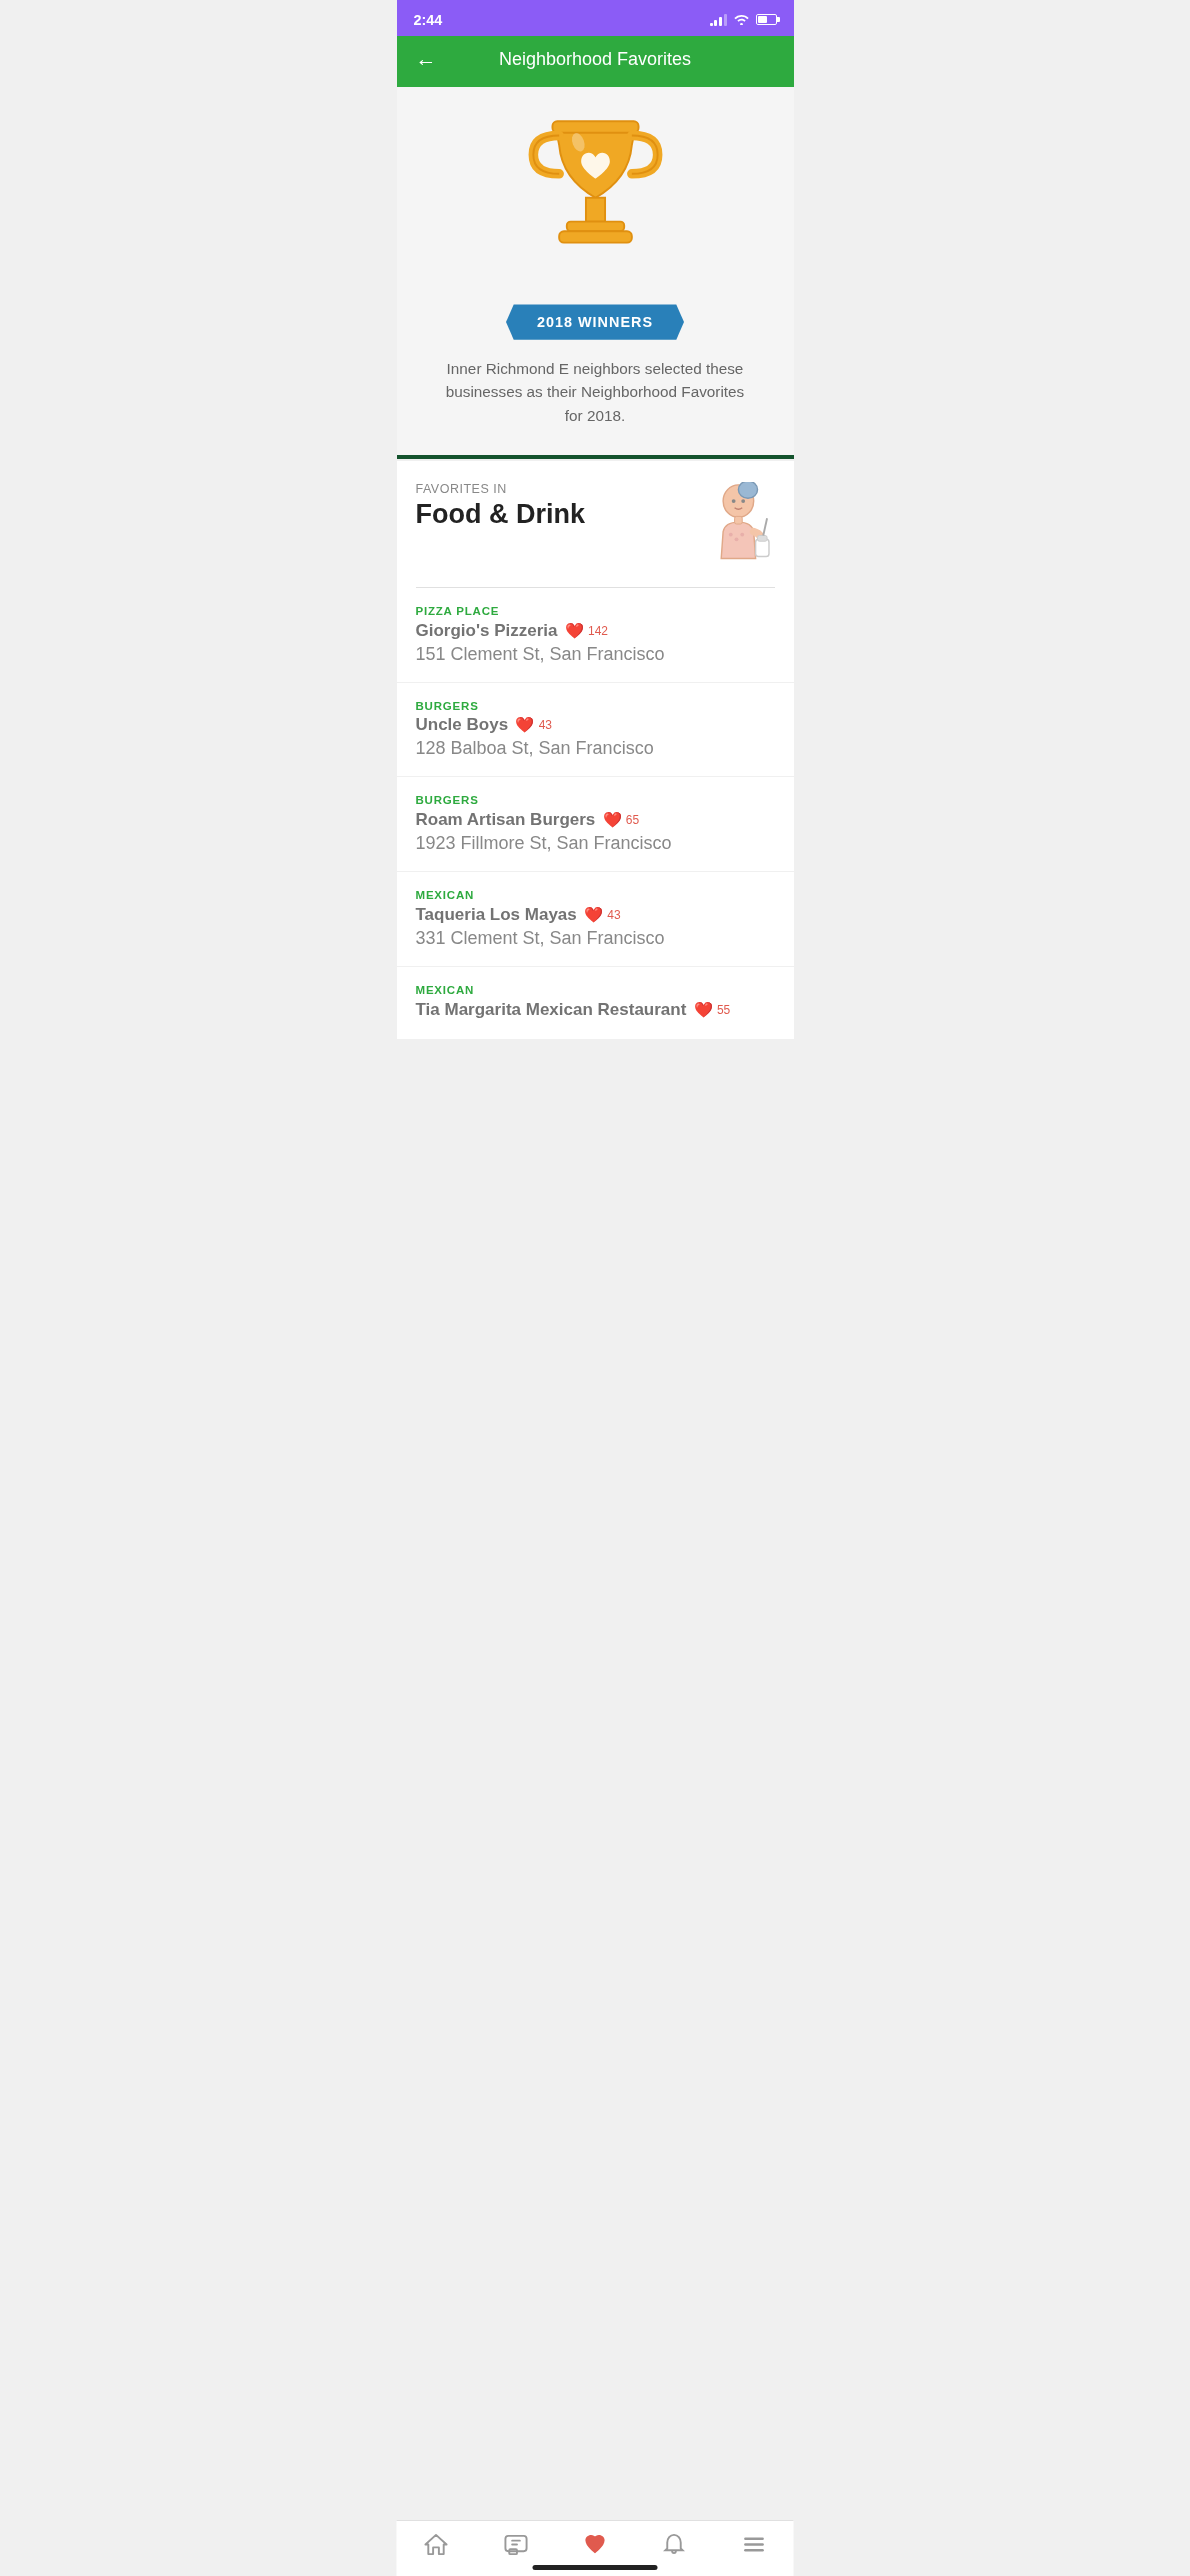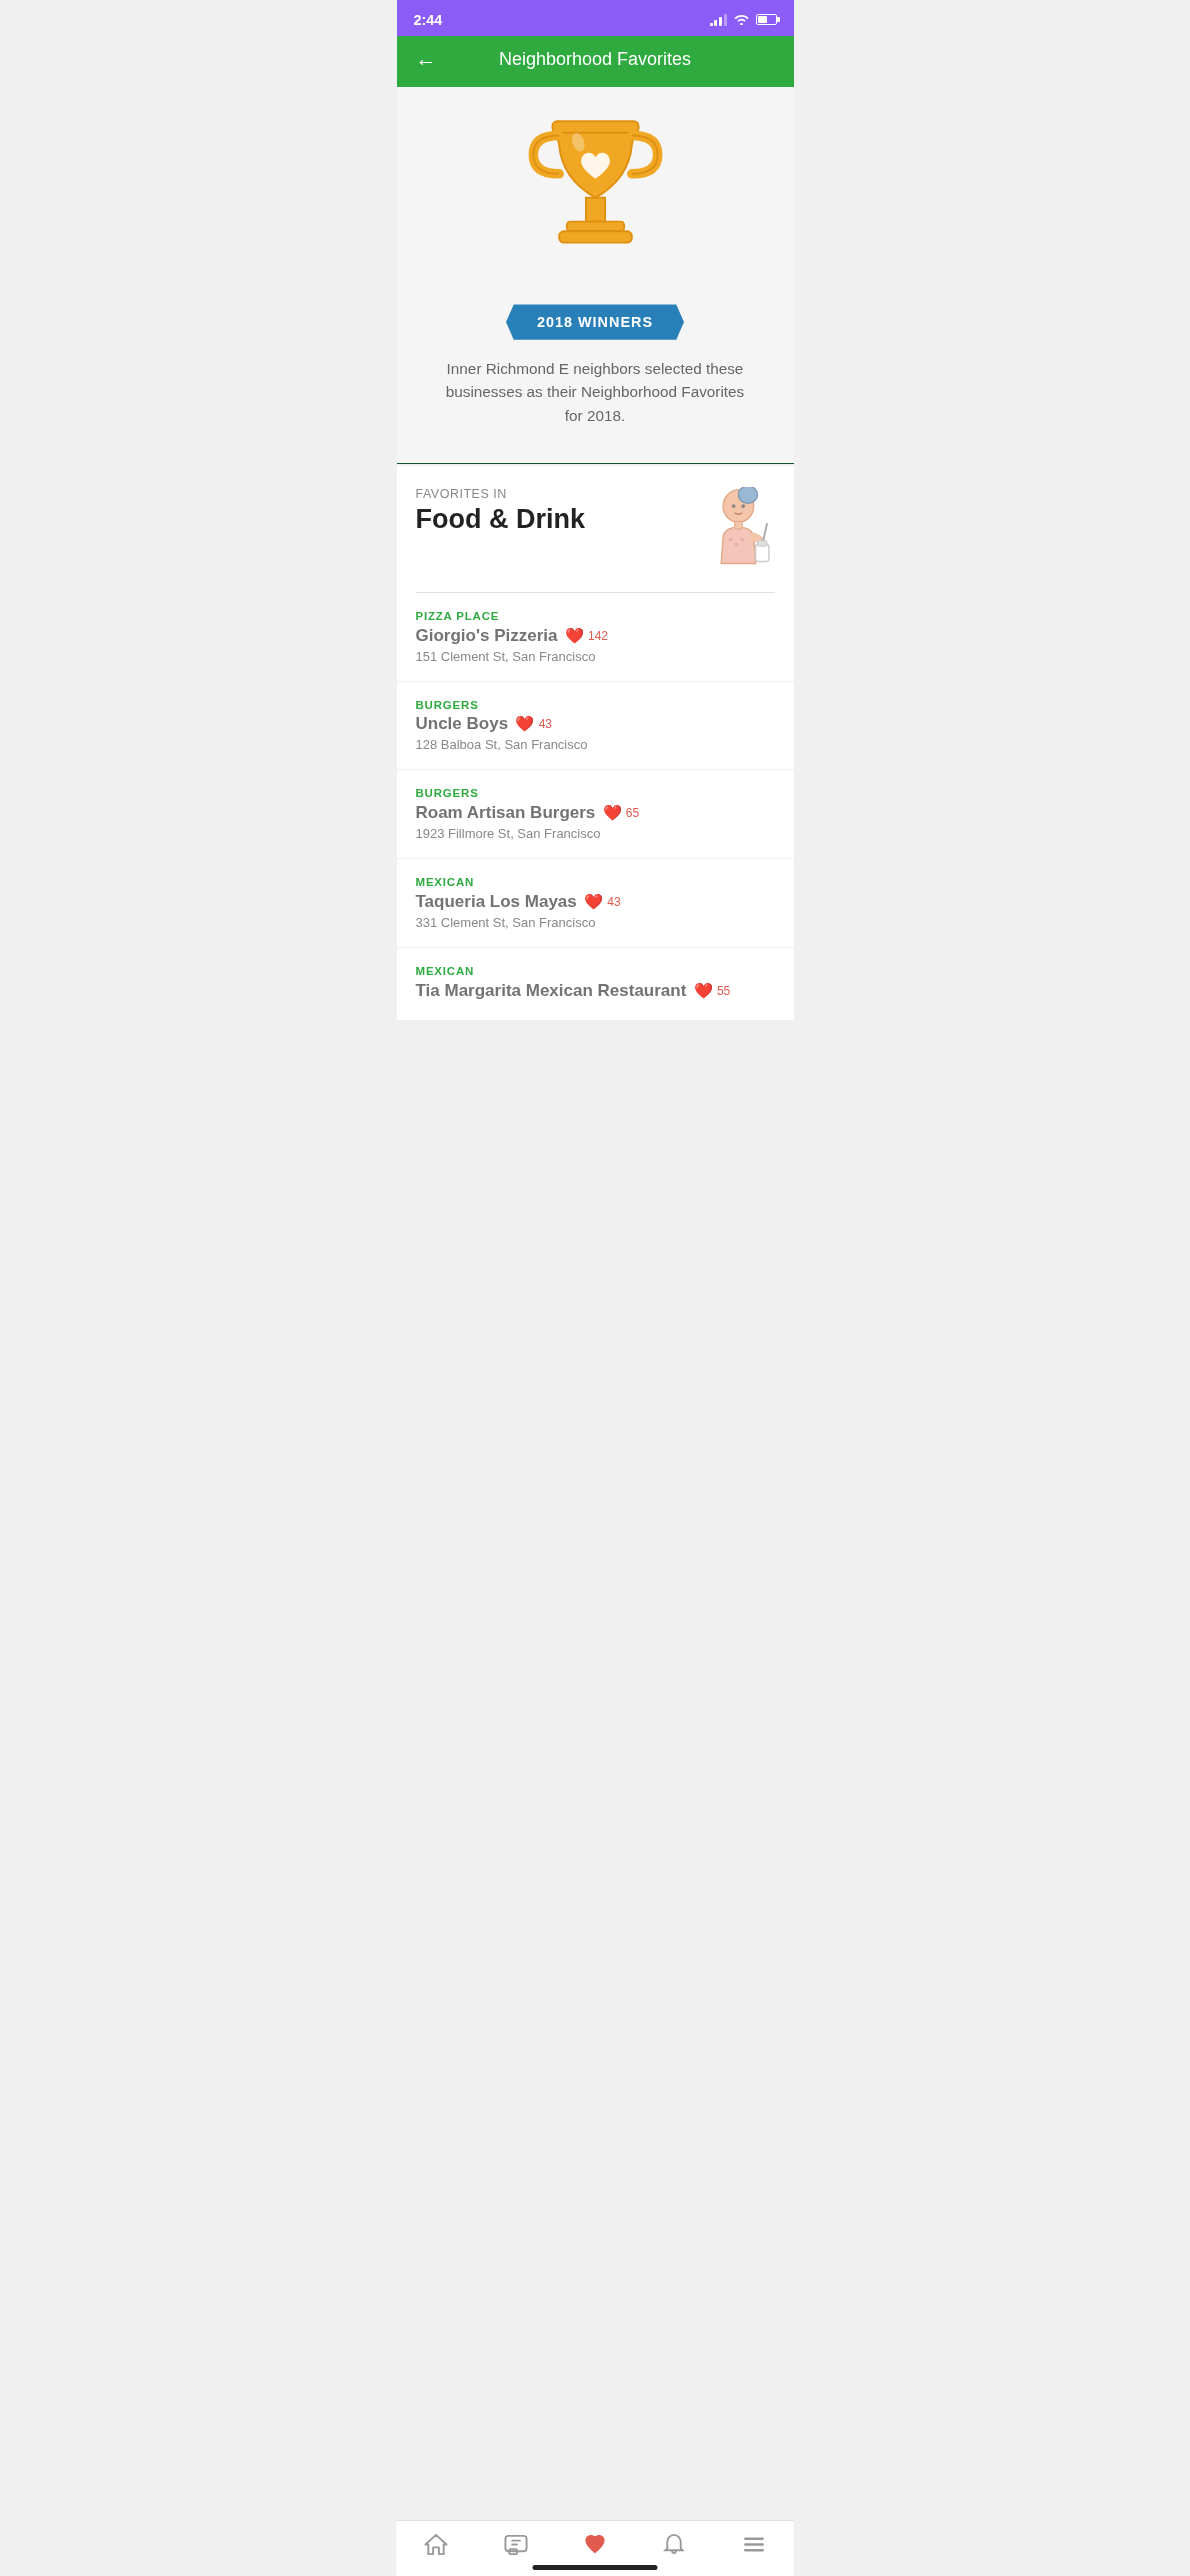--- a/index.html
+++ b/index.html
@@ -92,22 +92,22 @@
     .header-title {
       font-size: 18px;
       font-weight: 500;
       color: white;
     }
 
     
     .hero-section {
       background: #f5f5f5;
       text-align: center;
-      padding: 29px 29px 35px;
-      border-bottom: 1px solid #14532d;
+      padding: 29px 29px 27px;
+      border-bottom: 4px solid #14532d;
     }
 
     
     .trophy-container {
       margin-bottom: 11.5px;
     }
 
     .banner-2018 {
       background: #2980b9;
       color: white;
@@ -207,21 +207,21 @@
       font-size: 15.3px;
     }
 
     .vote-count {
       font-size: 12px;
       font-weight: 400;
       color: #e05a4e;
     }
 
     .business-address {
-      font-size: 13px;
+      font-size: 18px;
       color: #888;
     }
 
     
     .bottom-nav {
       position: fixed;
       bottom: 0;
       left: 50%;
       transform: translateX(-50%);
       width: 397px;

